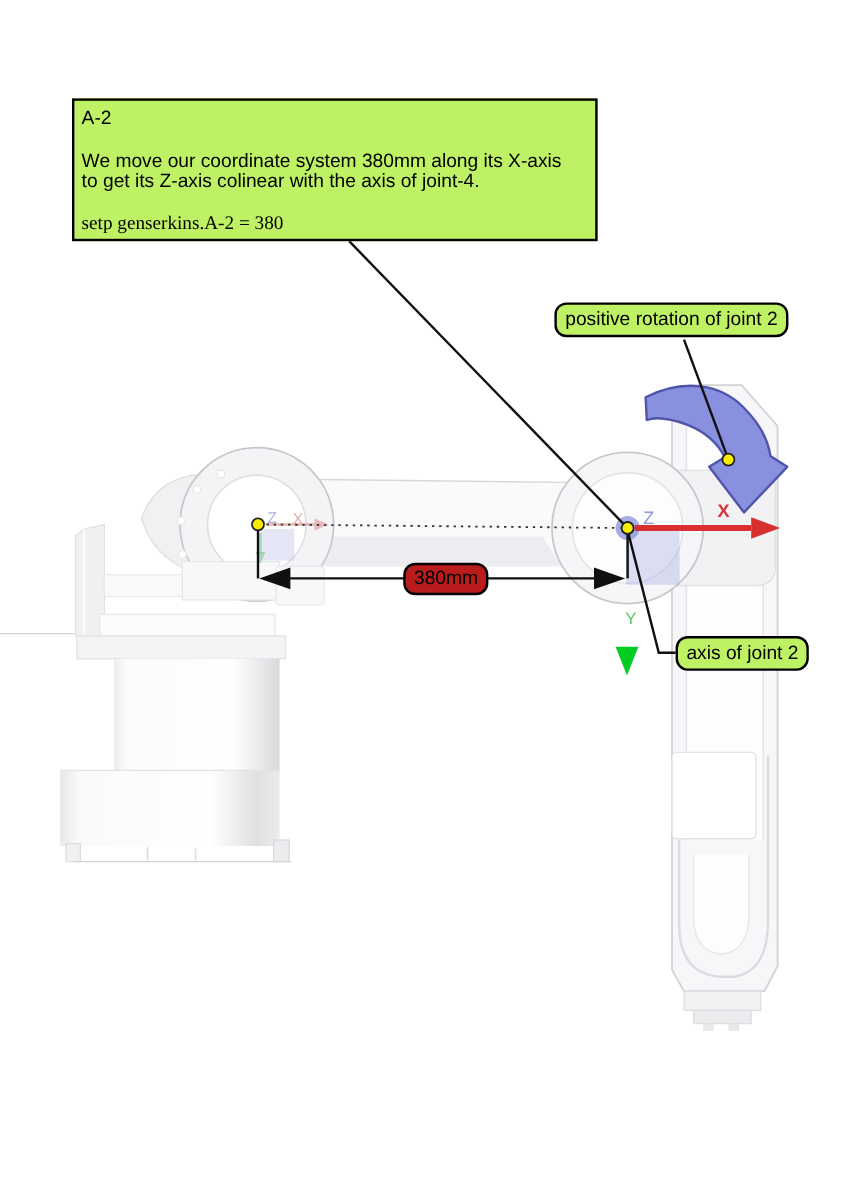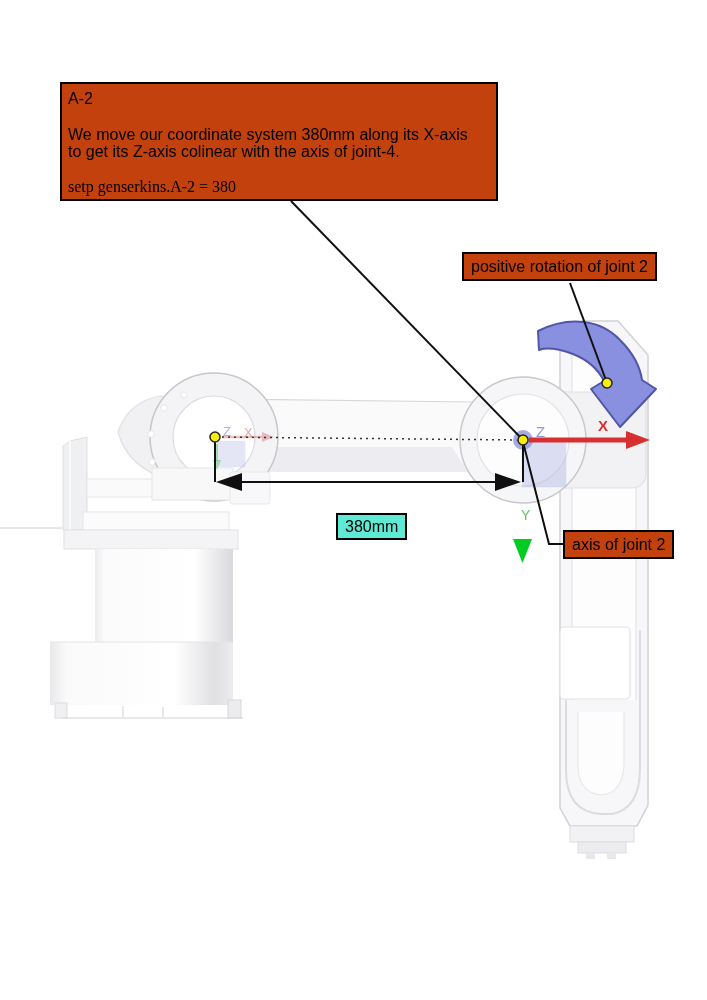--- a/index.html
+++ b/index.html
@@ -1,27 +1,27 @@
 <!DOCTYPE html>
 <html><head>
 <meta charset="utf-8">
 <style>
   html,body{margin:0;padding:0;background:#ffffff;}
   body{width:707px;height:1000px;position:relative;overflow:hidden;
        font-family:"Liberation Sans",sans-serif;color:#000;}
   #art{position:absolute;left:0;top:0;z-index:1;}
-  .note{position:absolute;z-index:2;background:#c2410c;border:2px solid #000;
+  .note{position:absolute;z-index:2;background:#bef264;border:2px solid #000;
         font-size:16px;line-height:17px;white-space:nowrap;}
   .callout{left:60px;top:82px;width:434px;height:115px;}
   .callout span{position:absolute;left:6px;}
   .c-title{top:6px;}
   .c-l1{top:42px;text-align:center;}
   .c-l2{top:59px;}
   .c-cmd{top:94px;font-family:Liberation Serif, serif;}
-  .lbl{padding:4px 7px;}
+  .lbl{padding:4px 7px;border-radius:10px;}
   .lbl-rot{left:462px;top:252px;}
   .lbl-axis{left:563px;top:530px;}
   .lbl-dim{left:336px;top:469px;background:#ff8800;padding:3px 7px;}
 </style>
 </head>
 <body>
 
 <svg id="art" width="707" height="1000" viewBox="0 0 707 1000">
   <defs>
     <linearGradient id="gradCol" x1="0" y1="0" x2="1" y2="0">
@@ -151,13 +151,13 @@
   <span class="c-title">A-2</span>
   <span class="c-l1">We move our coordinate system 380mm along its X-axis</span>
   <span class="c-l2">to get its Z-axis colinear with the axis of joint-4.</span>
   <span class="c-cmd">setp genserkins.A-2 = 380</span>
 </div>
 
 <div class="note lbl lbl-rot">positive rotation of joint 2</div>
 
 <div class="note lbl lbl-axis">axis of joint 2</div>
 
-<div class="note lbl-dim lbl" style="background:#5eead4;margin-top:44px;">380mm</div>
+<div class="note lbl-dim lbl" style="background:#b91c1c;">380mm</div>
 
 </body></html>

